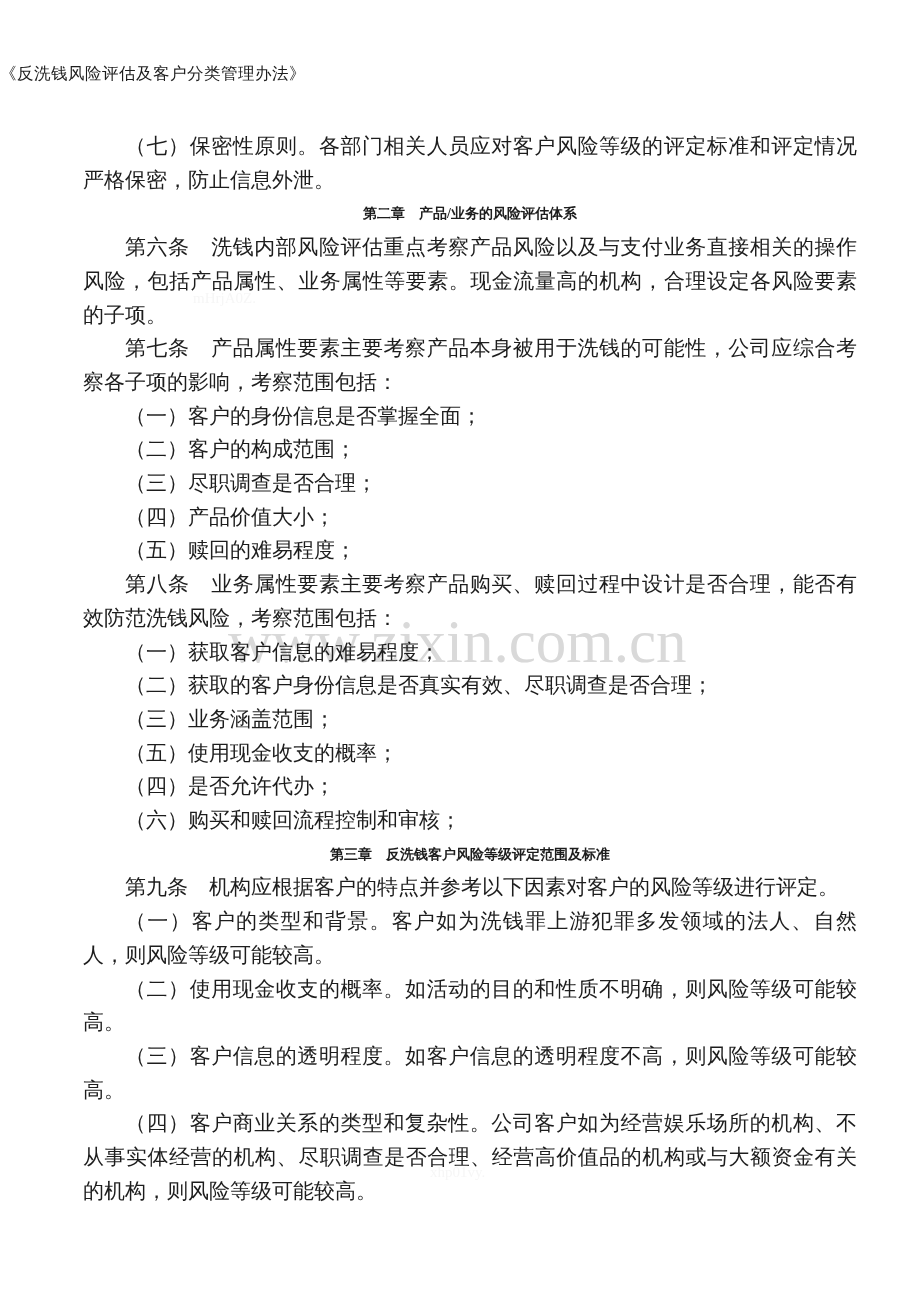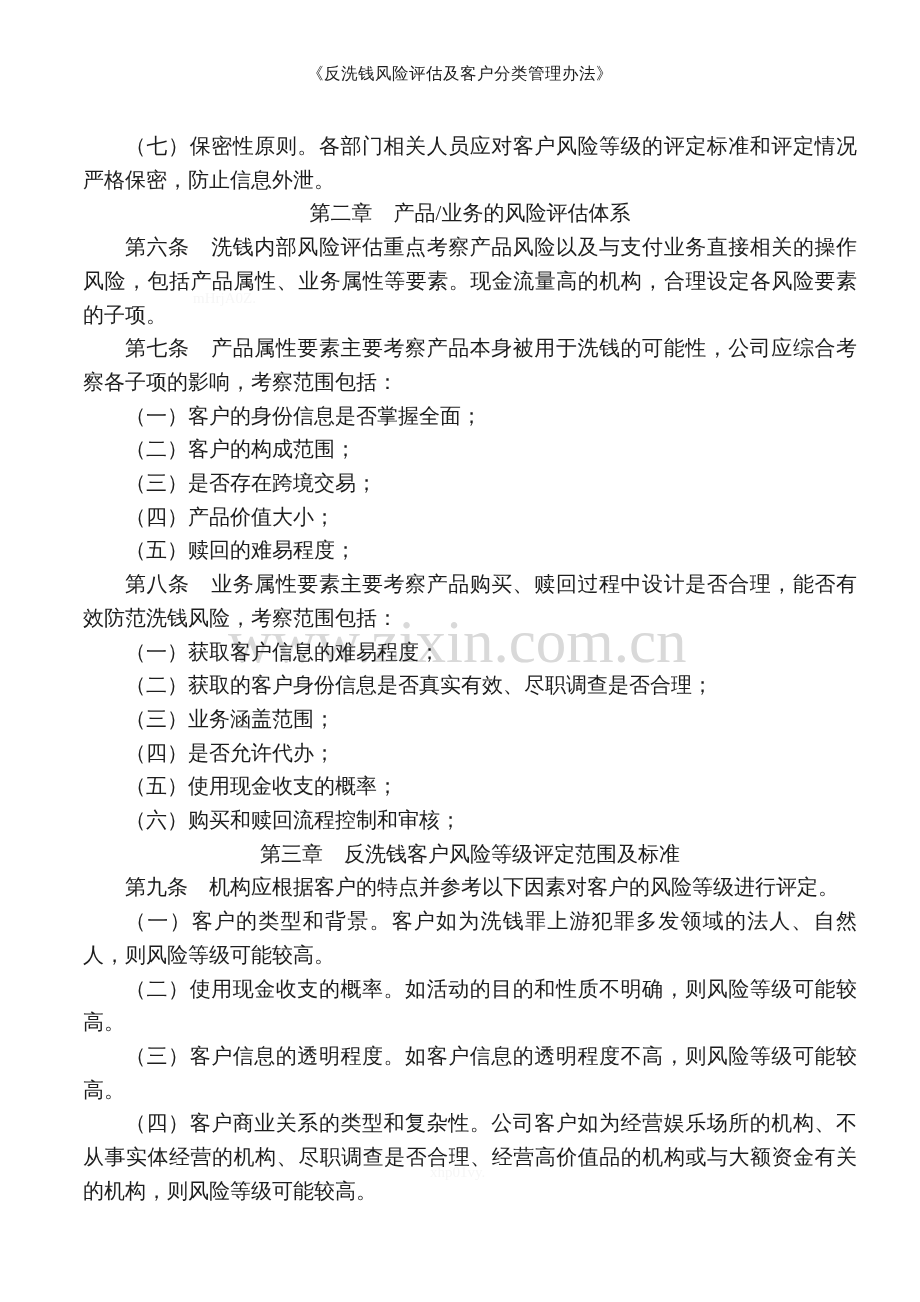--- a/index.html
+++ b/index.html
@@ -11,21 +11,21 @@
     position: relative;
     width: 920px;
     height: 1302px;
     background: var(--bg, #ffffff);
     overflow: hidden;
     font-family: "Liberation Serif", "DejaVu Serif", serif;
     color: var(--text, #1d1d1d);
   }
   .doc-title {
     margin: 62px 0 16px 0;
-    text-align: center;
+    text-align: left;
     font-size: 16.5px;
     line-height: 24px;
     font-weight: 400;
     letter-spacing: 0.5px;
     position: relative;
     z-index: 1;
   }
   .content {
     position: relative;
     z-index: 1;
@@ -35,25 +35,25 @@
   .body-paragraph {
     margin: 0;
     font-size: 21px;
     line-height: 33.7px;
     text-indent: 2em;
     text-align: justify;
     font-weight: 400;
   }
   .chapter-heading {
     margin: 0;
-    font-size: 21px;
+    font-size: 14px;
     line-height: 33.7px;
     text-align: center;
     text-indent: 0;
-    font-weight: 400;
+    font-weight: 700;
   }
   .watermark-site {
     position: absolute;
     left: 228px;
     top: 583px;
     z-index: 0;
     font-size: 61px;
     line-height: 1;
     color: var(--wm, #d9d9d9);
     white-space: nowrap;
@@ -87,29 +87,29 @@
 
   <div class="doc-title">《反洗钱风险评估及客户分类管理办法》</div>
 
   <div class="content">
       <p class="body-paragraph">（七）保密性原则。各部门相关人员应对客户风险等级的评定标准和评定情况严格保密，防止信息外泄。</p>
       <h2 class="chapter-heading">第二章　产品/业务的风险评估体系</h2>
       <p class="body-paragraph">第六条　洗钱内部风险评估重点考察产品风险以及与支付业务直接相关的操作风险，包括产品属性、业务属性等要素。现金流量高的机构，合理设定各风险要素的子项。</p>
       <p class="body-paragraph">第七条　产品属性要素主要考察产品本身被用于洗钱的可能性，公司应综合考察各子项的影响，考察范围包括：</p>
       <p class="body-paragraph">（一）客户的身份信息是否掌握全面；</p>
       <p class="body-paragraph">（二）客户的构成范围；</p>
-      <p class="body-paragraph">（三）是否存在跨境交易；</p>
+      <p class="body-paragraph">（三）尽职调查是否合理；</p>
       <p class="body-paragraph">（四）产品价值大小；</p>
       <p class="body-paragraph">（五）赎回的难易程度；</p>
       <p class="body-paragraph">第八条　业务属性要素主要考察产品购买、赎回过程中设计是否合理，能否有效防范洗钱风险，考察范围包括：</p>
       <p class="body-paragraph">（一）获取客户信息的难易程度；</p>
       <p class="body-paragraph">（二）获取的客户身份信息是否真实有效、尽职调查是否合理；</p>
       <p class="body-paragraph">（三）业务涵盖范围；</p>
+      <p class="body-paragraph">（五）使用现金收支的概率；</p>
       <p class="body-paragraph">（四）是否允许代办；</p>
-      <p class="body-paragraph">（五）使用现金收支的概率；</p>
       <p class="body-paragraph">（六）购买和赎回流程控制和审核；</p>
       <h2 class="chapter-heading">第三章　反洗钱客户风险等级评定范围及标准</h2>
       <p class="body-paragraph">第九条　机构应根据客户的特点并参考以下因素对客户的风险等级进行评定。</p>
       <p class="body-paragraph">（一）客户的类型和背景。客户如为洗钱罪上游犯罪多发领域的法人、自然人，则风险等级可能较高。</p>
       <p class="body-paragraph">（二）使用现金收支的概率。如活动的目的和性质不明确，则风险等级可能较高。</p>
       <p class="body-paragraph">（三）客户信息的透明程度。如客户信息的透明程度不高，则风险等级可能较高。</p>
       <p class="body-paragraph">（四）客户商业关系的类型和复杂性。公司客户如为经营娱乐场所的机构、不从事实体经营的机构、尽职调查是否合理、经营高价值品的机构或与大额资金有关的机构，则风险等级可能较高。</p>
     </div>
 
 </div>

